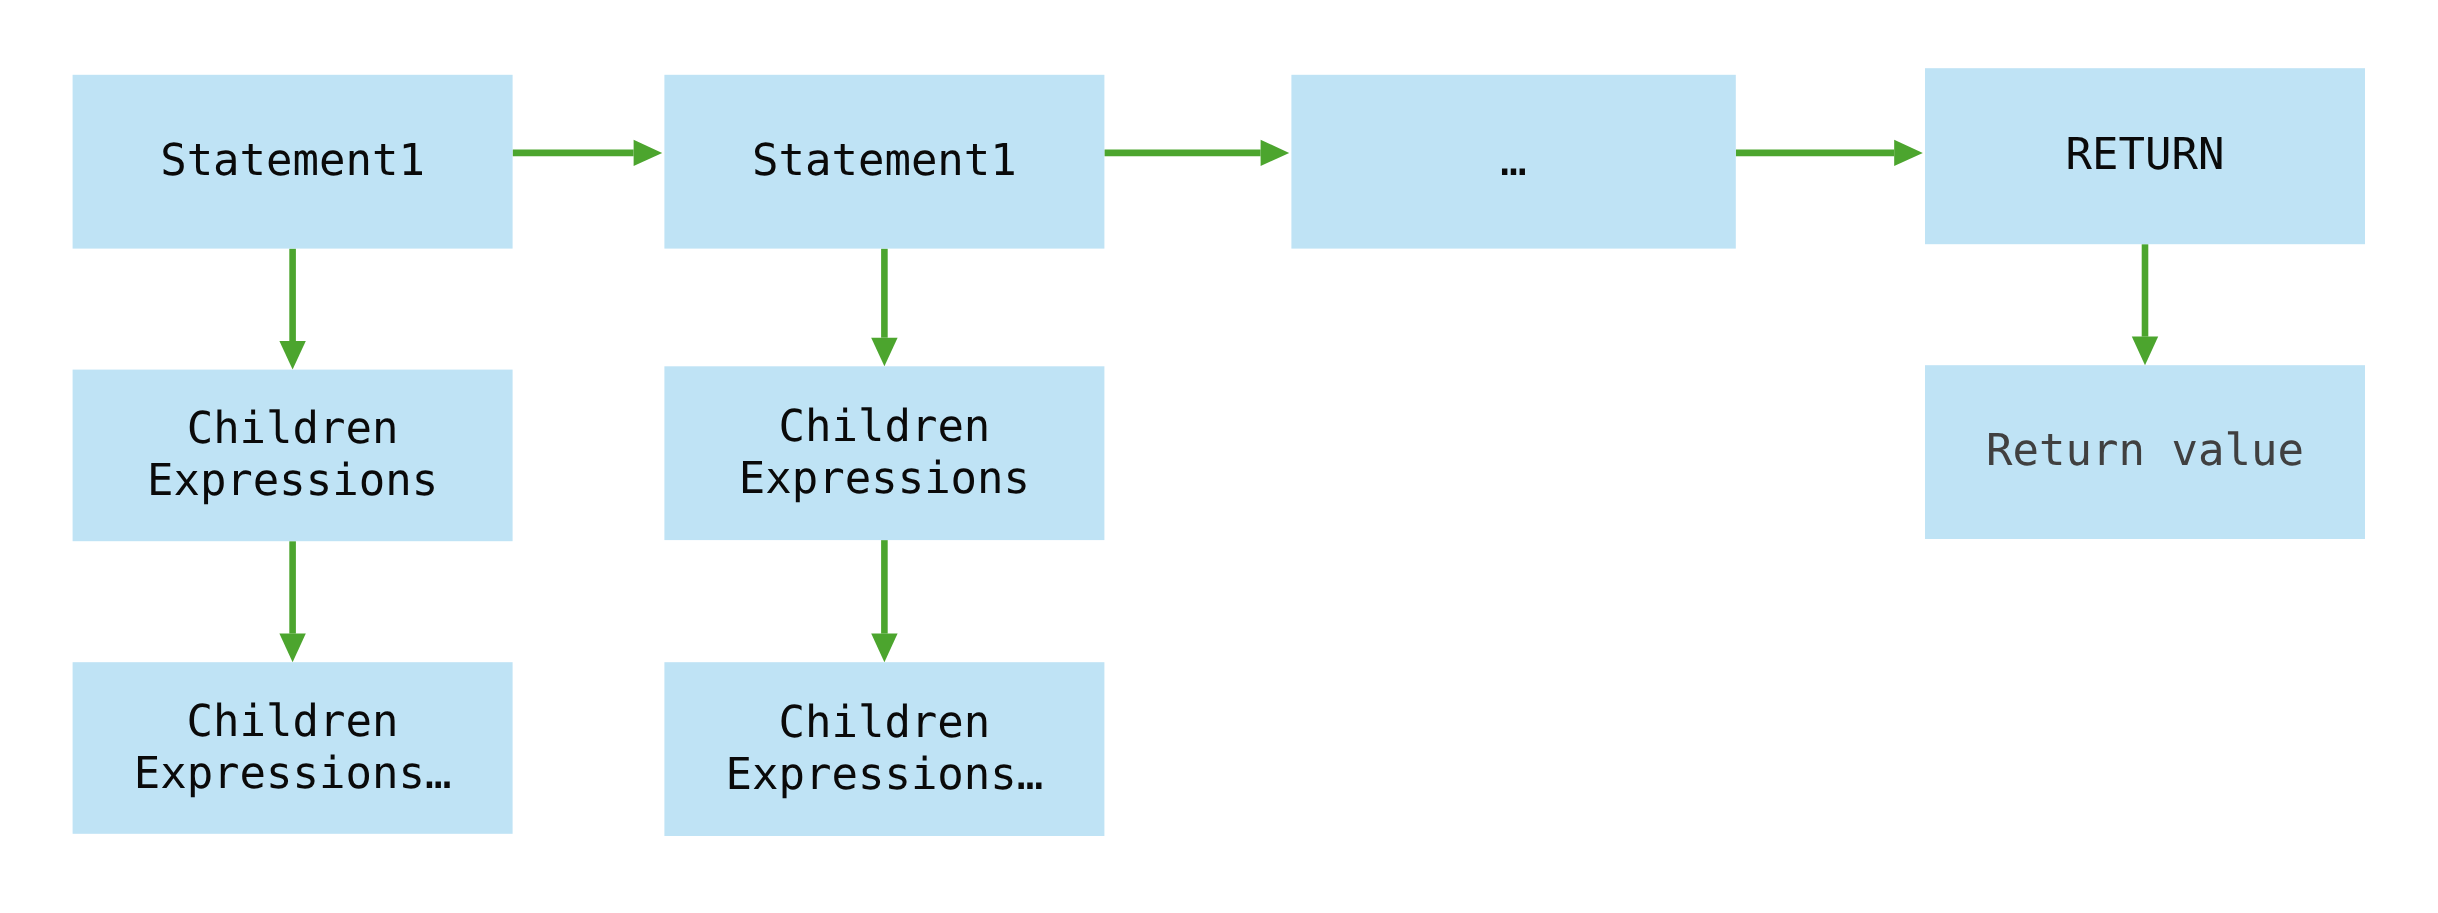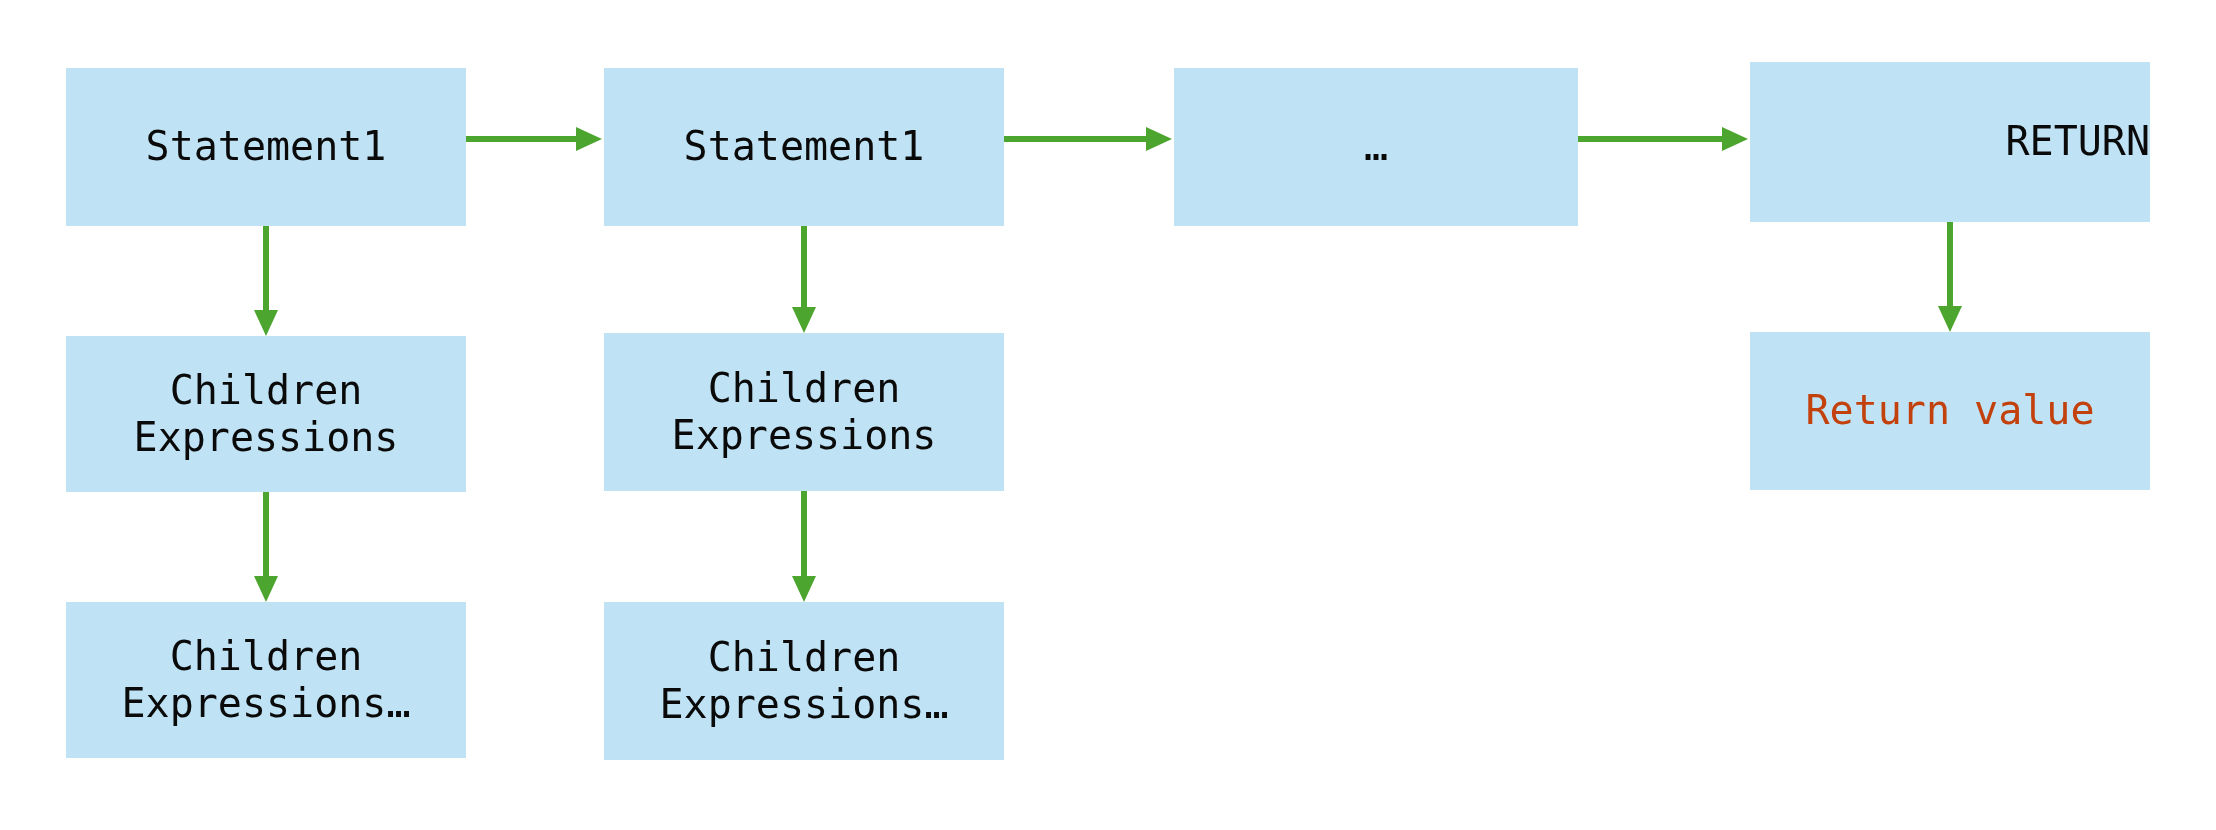--- a/index.html
+++ b/index.html
@@ -97,24 +97,24 @@
         <svg width="24" height="111" viewBox="0 0 24 111">
           <line x1="12" y1="0" x2="12" y2="85" stroke="#4ca52e" stroke-width="6"></line>
           <polygon points="12,111 0,85 24,85" fill="#4ca52e"></polygon>
         </svg>
       </div>
     </div>
   <div id="node-layer">
       <div class="node" style="left: 66px; top: 68px; width: 400px; height: 158px; background: rgb(191, 227, 245); color: rgb(10, 10, 10);"><span class="node-label">Statement1</span></div>
       <div class="node" style="left: 604px; top: 68px; width: 400px; height: 158px; background: rgb(191, 227, 245); color: rgb(10, 10, 10);"><span class="node-label">Statement1</span></div>
       <div class="node" style="left: 1174px; top: 68px; width: 404px; height: 158px; background: rgb(191, 227, 245); color: rgb(10, 10, 10);"><span class="node-label">…</span></div>
-      <div class="node" style="left: 1750px; top: 62px; width: 400px; height: 160px; background: rgb(191, 227, 245); color: rgb(10, 10, 10); justify-content: flex-end;"><span class="node-label">RETURN</span></div>
+      <div class="node" style="left: 1750px; top: 62px; width: 400px; height: 160px; background: rgb(191, 227, 245); color: rgb(10, 10, 10);"><span class="node-label">RETURN</span></div>
       <div class="node" style="left: 66px; top: 336px; width: 400px; height: 156px; background: rgb(191, 227, 245); color: rgb(10, 10, 10);"><span class="node-label">Children
 Expressions</span></div>
       <div class="node" style="left: 604px; top: 333px; width: 400px; height: 158px; background: rgb(191, 227, 245); color: rgb(10, 10, 10);"><span class="node-label">Children
 Expressions</span></div>
-      <div class="node" style="left: 1750px; top: 332px; width: 400px; height: 158px; background: rgb(191, 227, 245); color: #c2410c; text-align: right;"><span class="node-label">Return value</span></div>
+      <div class="node" style="left: 1750px; top: 332px; width: 400px; height: 158px; background: rgb(191, 227, 245); color: #404040; text-align: right;"><span class="node-label">Return value</span></div>
       <div class="node" style="left: 66px; top: 602px; width: 400px; height: 156px; background: rgb(191, 227, 245); color: rgb(10, 10, 10);"><span class="node-label">Children
 Expressions…</span></div>
       <div class="node" style="left: 604px; top: 602px; width: 400px; height: 158px; background: rgb(191, 227, 245); color: rgb(10, 10, 10);"><span class="node-label">Children
 Expressions…</span></div>
     </div>
 </div>
 
 </body></html>

